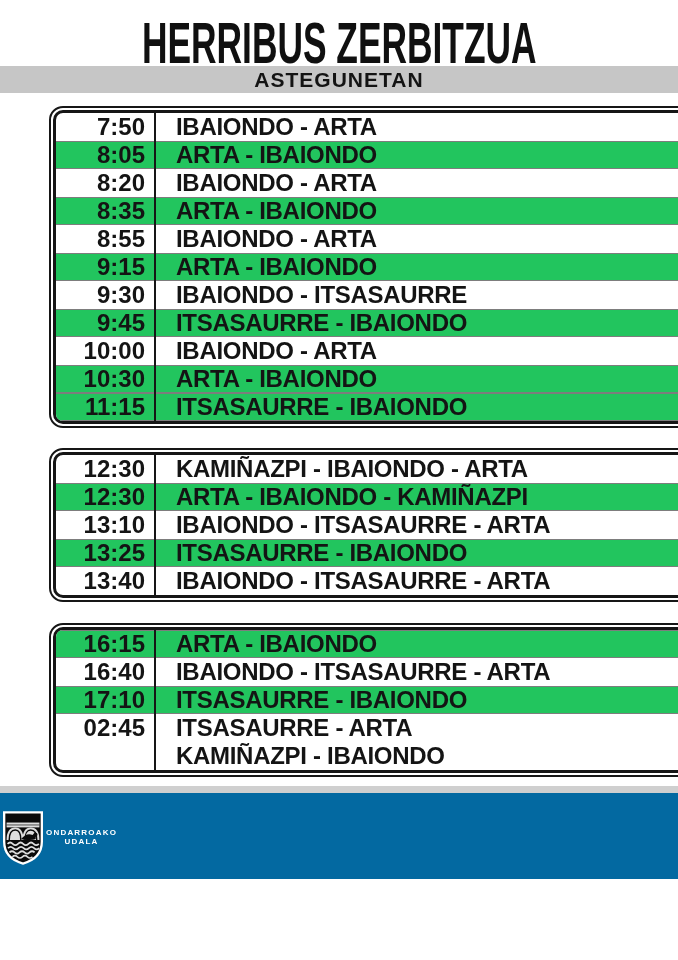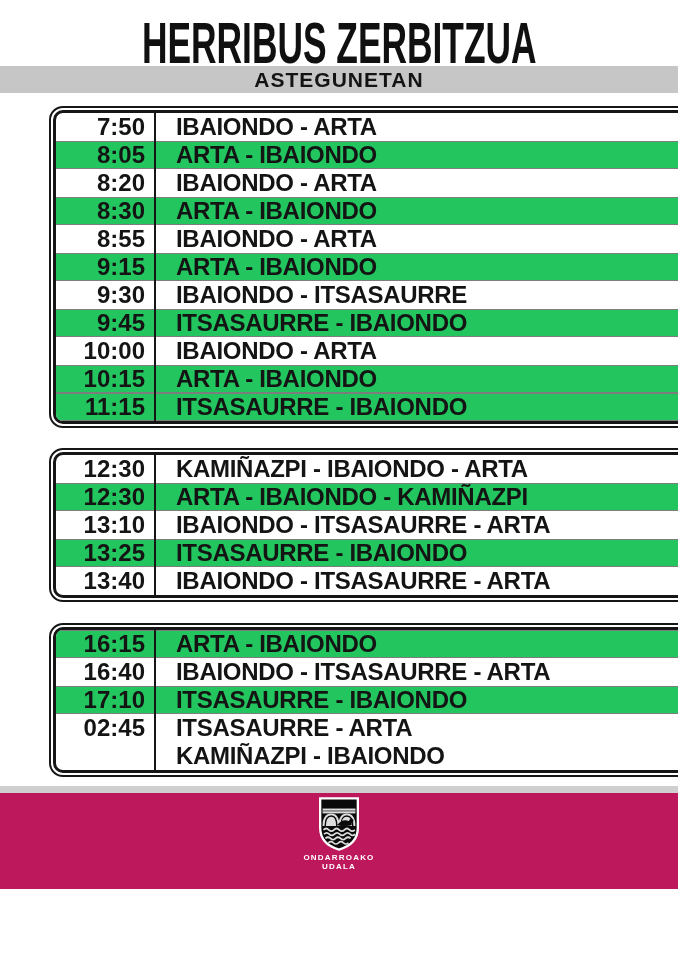--- a/index.html
+++ b/index.html
@@ -44,21 +44,21 @@
   .cell-route{
     flex:1;display:flex;flex-direction:column;justify-content:center;
     padding-left:20px;font-size:24px;font-weight:700;letter-spacing:-0.3px;
     line-height:28px;color:#141414;white-space:nowrap;
   }
   .row.tall .cell-route{justify-content:flex-start;}
   
   .footer-gap{height:9px;}
   .gray-strip{height:7px;background:#cfcfcf;width:100%;}
   .footer-black{
-    height:96px;background:#be185d;display:flex;flex-direction:column;align-items:center;
+    height:86px;background:#0369a1;display:flex;flex-direction:row;align-items:center;
   }
   .crest{margin-top:3px;}
   .org{
     margin-top:1px;text-align:center;color:#ffffff;font-weight:700;
     font-size:8px;line-height:9px;letter-spacing:1.2px;
   }
 </style>
 </head>
 <body>
 
@@ -88,21 +88,21 @@
               <div>ARTA - IBAIONDO</div>
             </div>
           </div>
           <div class="row">
             <div class="cell-time">8:20</div>
             <div class="cell-route">
               <div>IBAIONDO - ARTA</div>
             </div>
           </div>
           <div class="row shaded">
-            <div class="cell-time">8:30</div>
+            <div class="cell-time">8:35</div>
             <div class="cell-route">
               <div>ARTA - IBAIONDO</div>
             </div>
           </div>
           <div class="row">
             <div class="cell-time">8:55</div>
             <div class="cell-route">
               <div>IBAIONDO - ARTA</div>
             </div>
           </div>
@@ -124,21 +124,21 @@
               <div>ITSASAURRE - IBAIONDO</div>
             </div>
           </div>
           <div class="row">
             <div class="cell-time">10:00</div>
             <div class="cell-route">
               <div>IBAIONDO - ARTA</div>
             </div>
           </div>
           <div class="row shaded">
-            <div class="cell-time">10:15</div>
+            <div class="cell-time">10:30</div>
             <div class="cell-route">
               <div>ARTA - IBAIONDO</div>
             </div>
           </div>
           <div class="row shaded">
             <div class="cell-time">11:15</div>
             <div class="cell-route">
               <div>ITSASAURRE - IBAIONDO</div>
             </div>
           </div>

